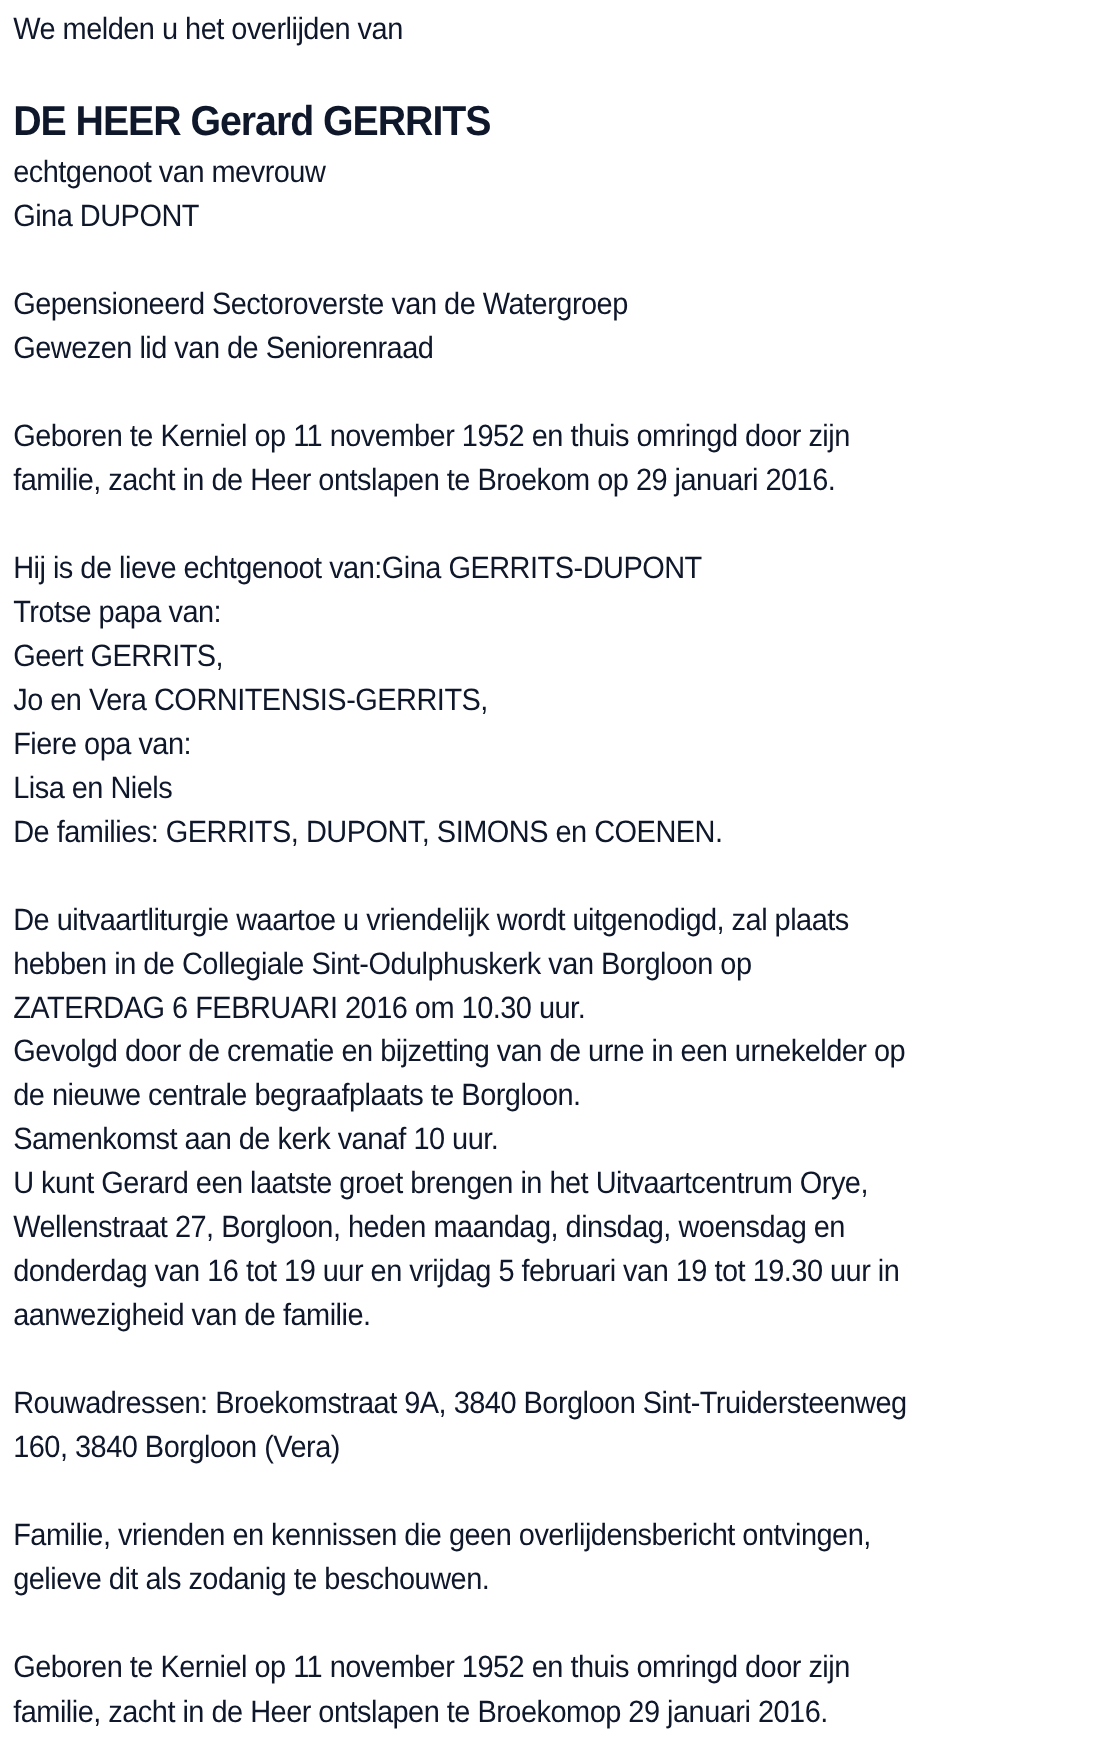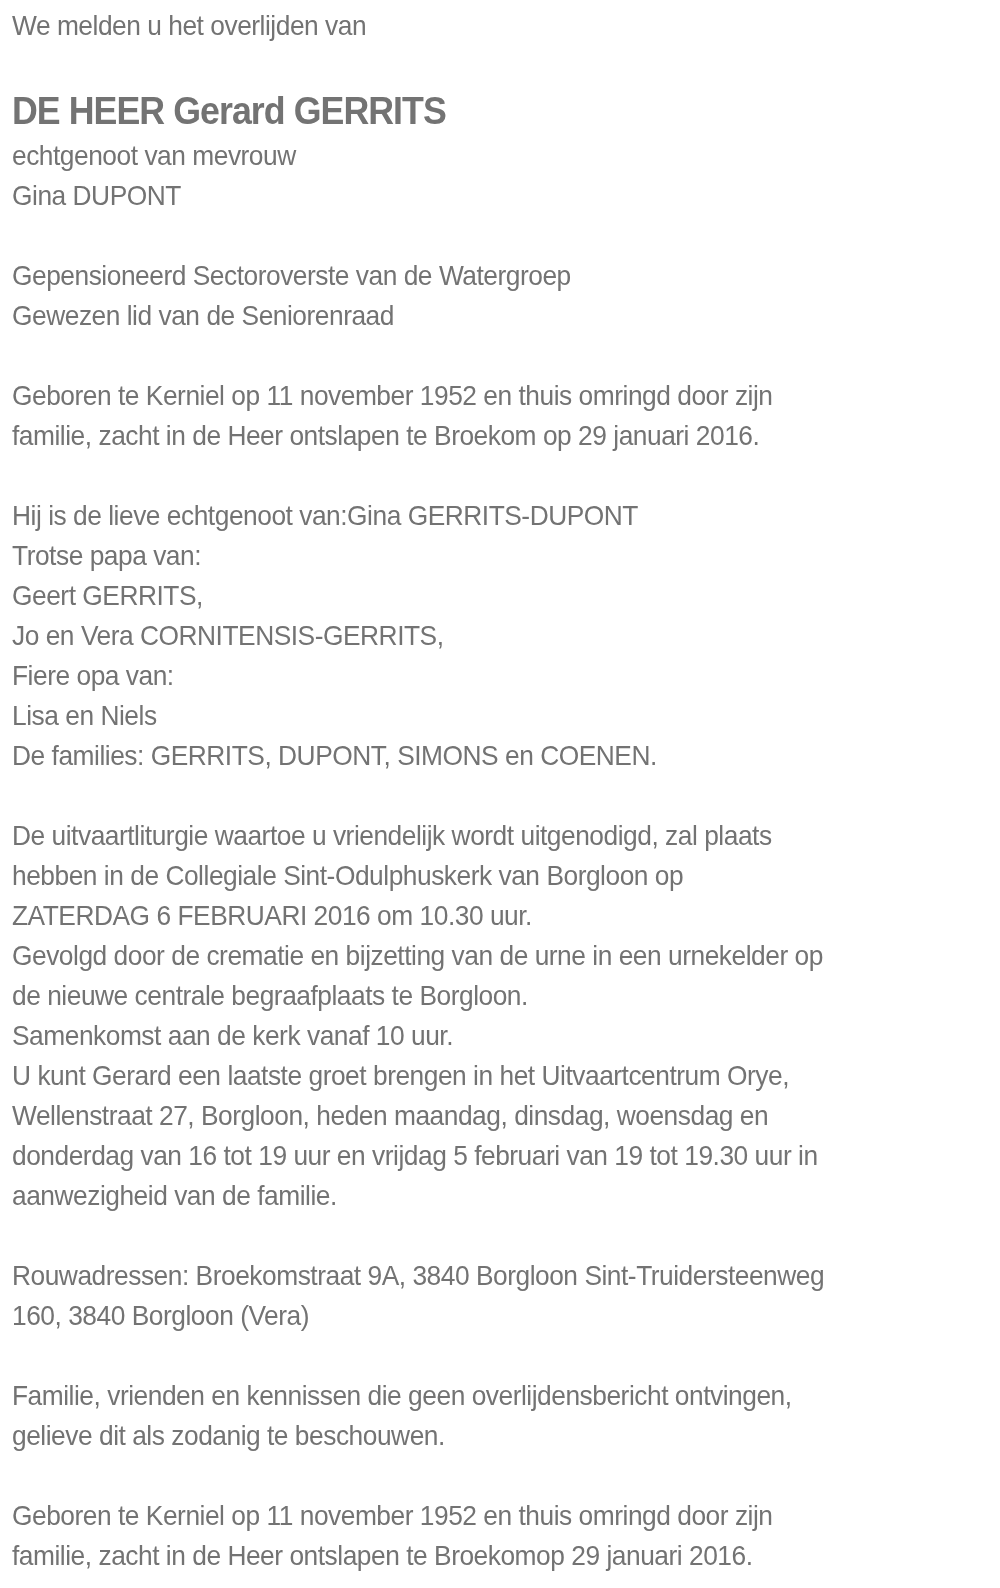--- a/index.html
+++ b/index.html
@@ -34,21 +34,21 @@
     font-weight: 700;
     letter-spacing: -1px;
   }
   .line.blank {
     height: 40px;
   }
 </style>
 </head>
 <body style="background: rgb(255, 255, 255);">
 
-<main class="doc" id="doc" style="color: #737373;">
+<main class="doc" id="doc" style="color: #0f172a;">
     <div class="line body">We melden u het overlijden van</div>
     <div class="line blank"></div>
     <div class="line title">DE HEER Gerard GERRITS</div>
     <div class="line body">echtgenoot van mevrouw</div>
     <div class="line body">Gina DUPONT</div>
     <div class="line blank"></div>
     <div class="line body">Gepensioneerd Sectoroverste van de Watergroep</div>
     <div class="line body">Gewezen lid van de Seniorenraad</div>
     <div class="line blank"></div>
     <div class="line body">Geboren te Kerniel op 11 november 1952 en thuis omringd door zijn</div>

